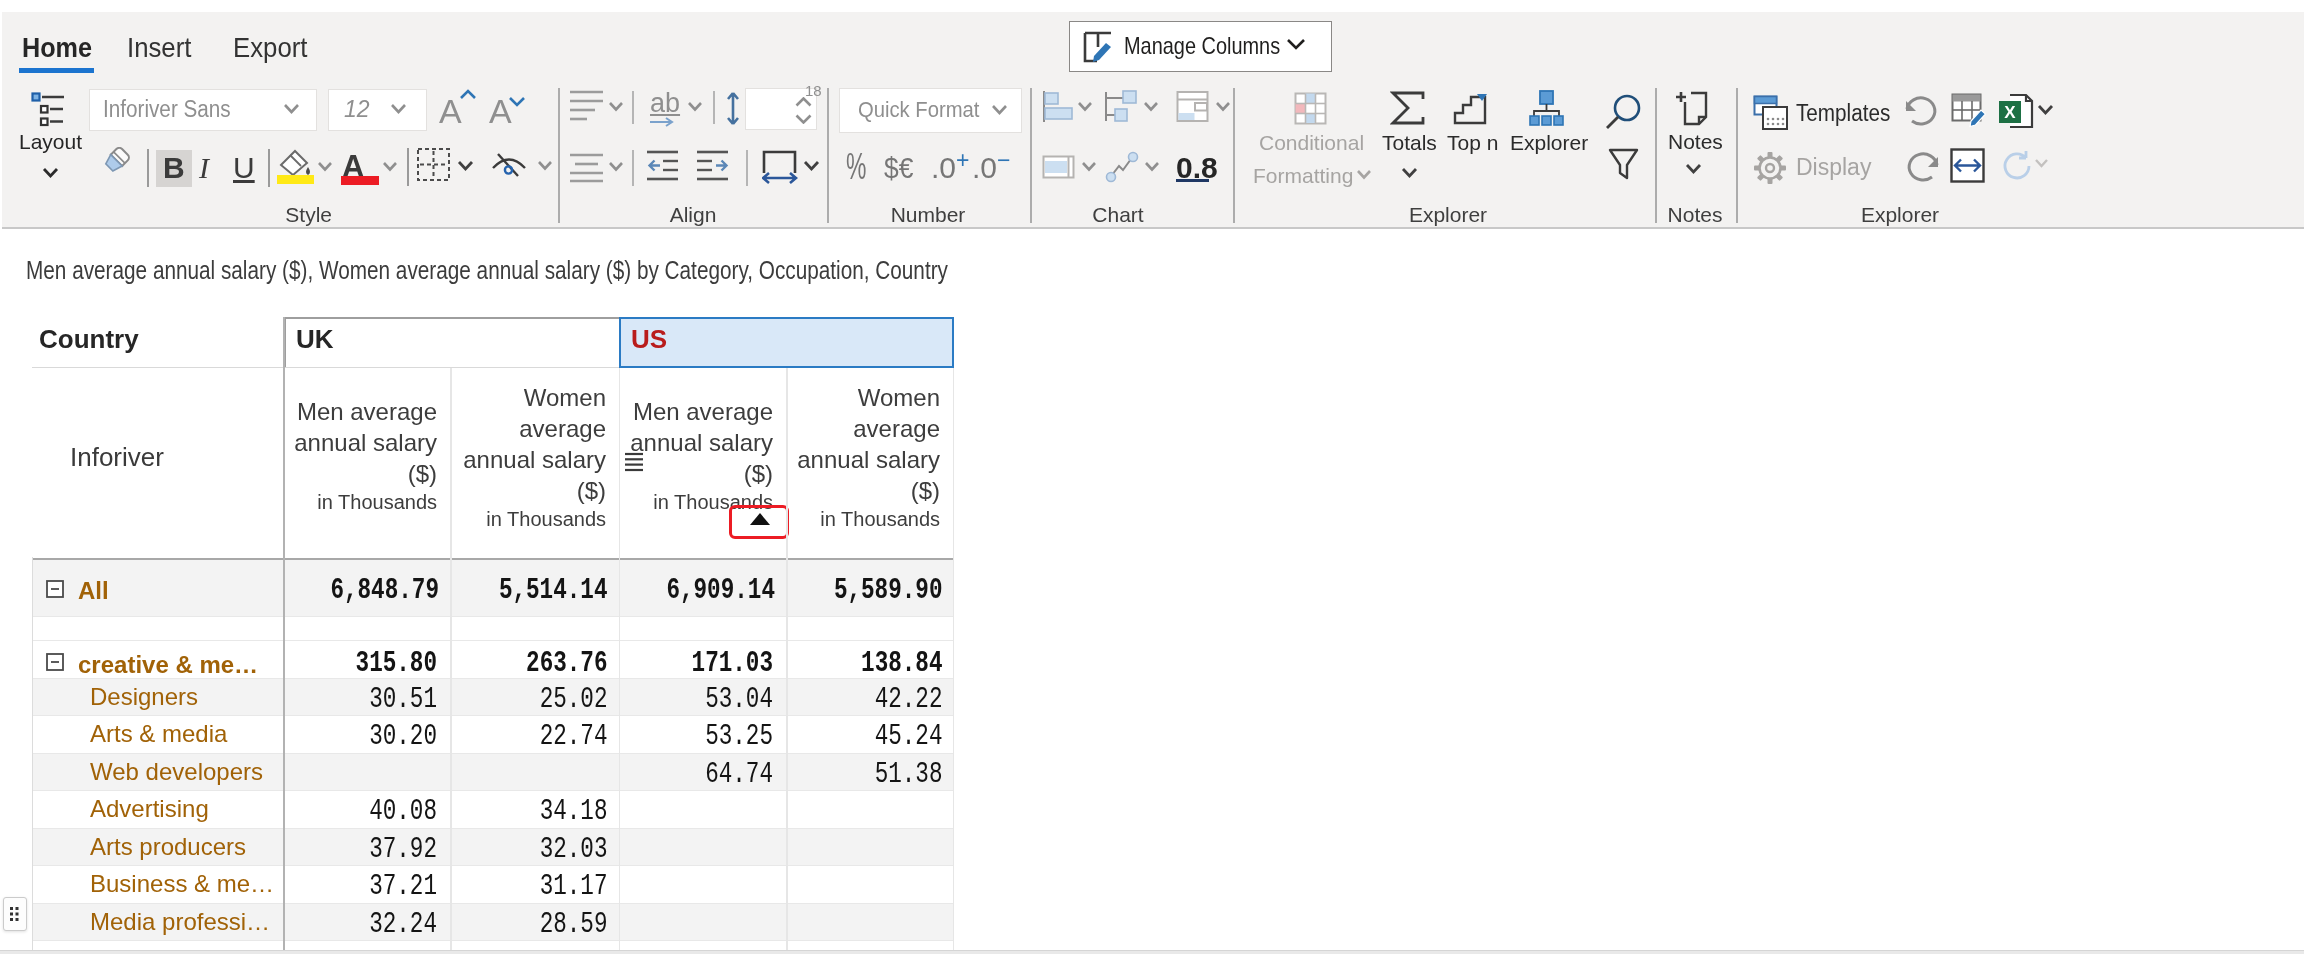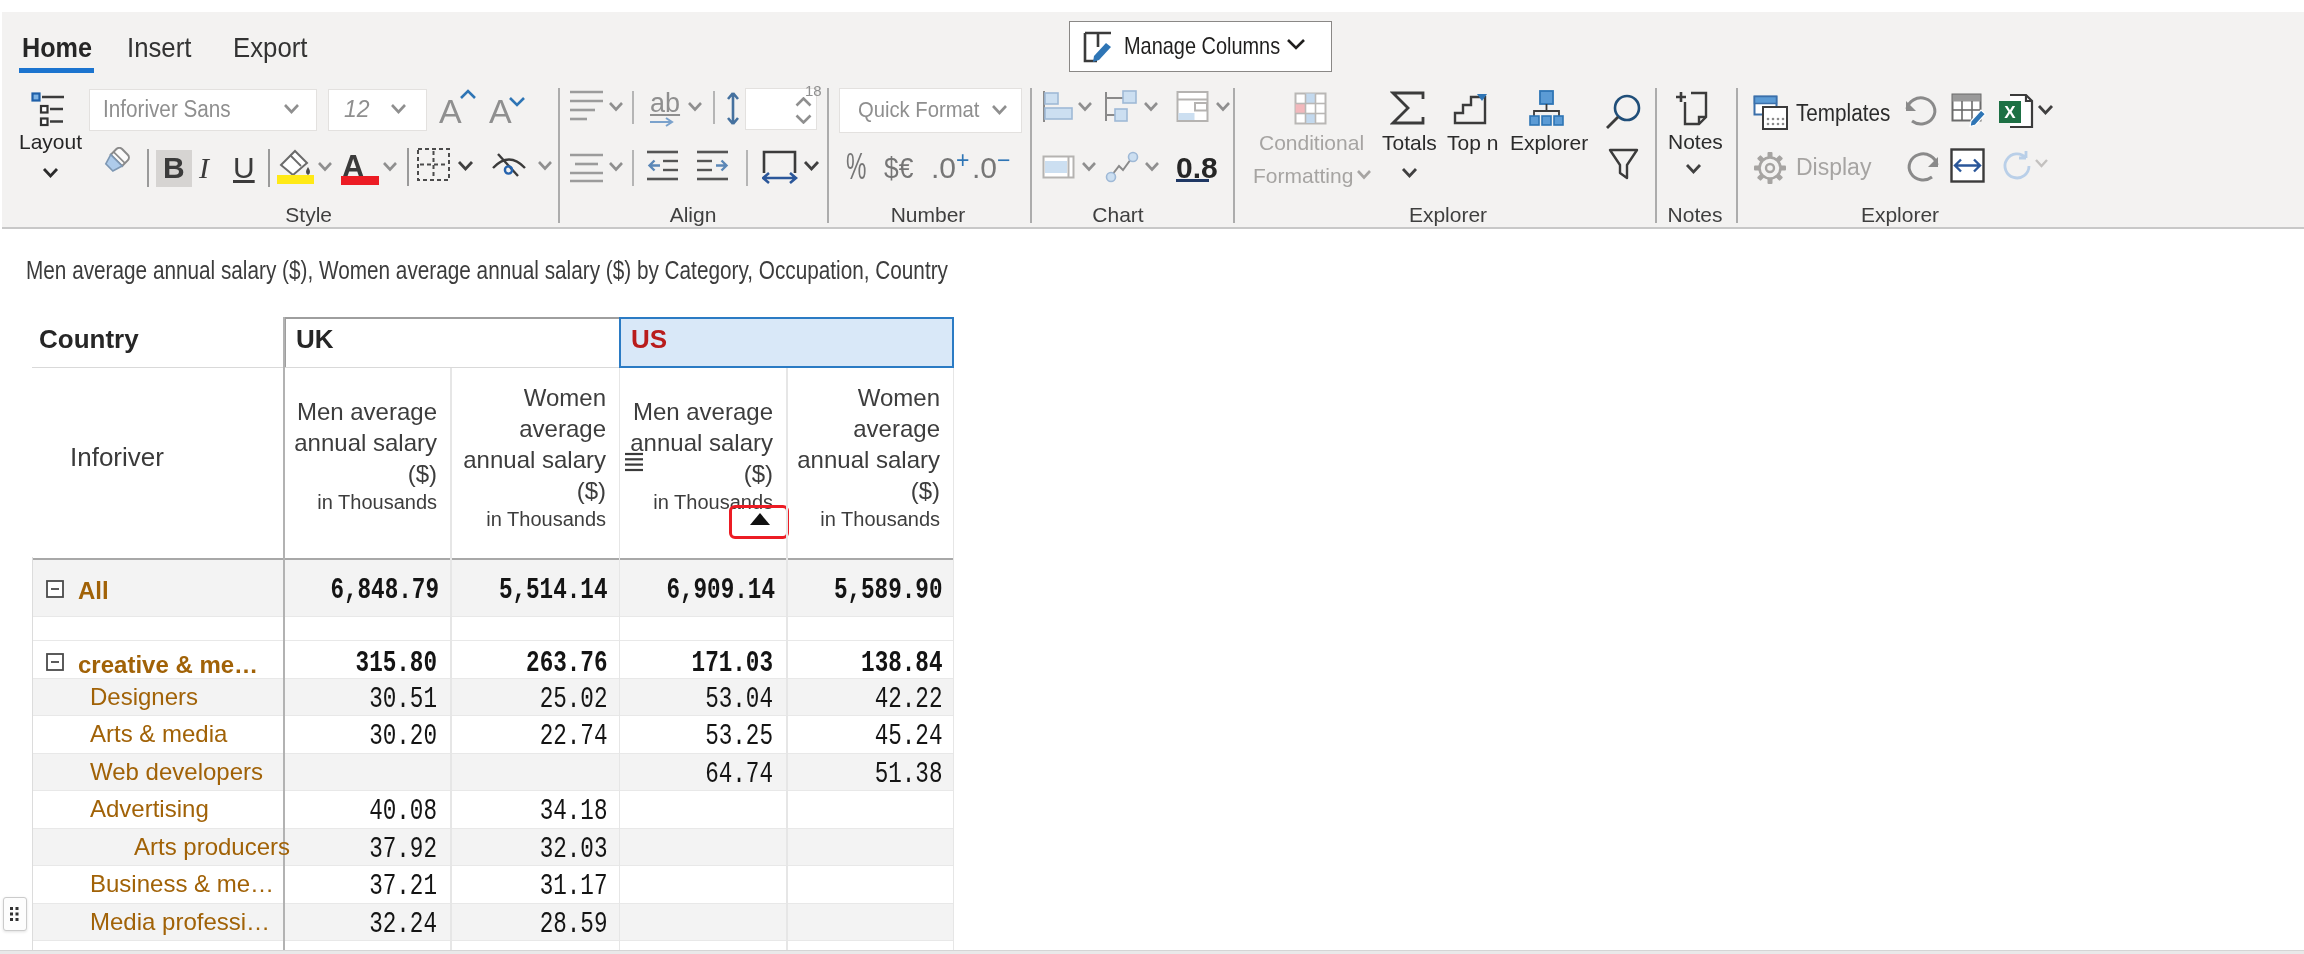--- a/index.html
+++ b/index.html
@@ -443,21 +443,21 @@
     <rect x="1" y="1" width="16" height="16" fill="#fff" stroke="#4a4a4a" stroke-width="1.8"></rect>
     <line x1="5" y1="9" x2="13" y2="9" stroke="#4a4a4a" stroke-width="1.8"></line>
   </svg>
 
 <div class="abs rowlabel" style="left:78px;top:577px;font-weight:bold;">All</div>
 <div class="abs rowlabel" style="left:78px;top:650.5px;font-weight:bold;">creative &amp; me…</div>
 <div class="abs rowlabel" style="left:90px;top:683px;">Designers</div>
 <div class="abs rowlabel" style="left:90px;top:720px;">Arts &amp; media</div>
 <div class="abs rowlabel" style="left:90px;top:758px;">Web developers</div>
 <div class="abs rowlabel" style="left:90px;top:795px;">Advertising</div>
-<div class="abs rowlabel" style="left:90px;top:833px;margin-left:44px;">Arts producers</div>
+<div class="abs rowlabel" style="left:90px;top:833px;">Arts producers</div>
 <div class="abs rowlabel" style="left:90px;top:870px;">Business &amp; me…</div>
 <div class="abs rowlabel" style="left:90px;top:908px;">Media professi…</div>
 
 <div class="abs num numb" style="left:283px;top:574px;width:156px;">6,848.79</div>
 <div class="abs num numb" style="left:451px;top:574px;width:156.5px;">5,514.14</div>
 <div class="abs num numb" style="left:619px;top:574px;width:156px;">6,909.14</div>
 <div class="abs num numb" style="left:787px;top:574px;width:155.5px;">5,589.90</div>
 
 <div class="abs num numb" style="left:283px;top:647px;width:154.0px;">315.80</div>
 <div class="abs num numb" style="left:451px;top:647px;width:156.5px;">263.76</div>

